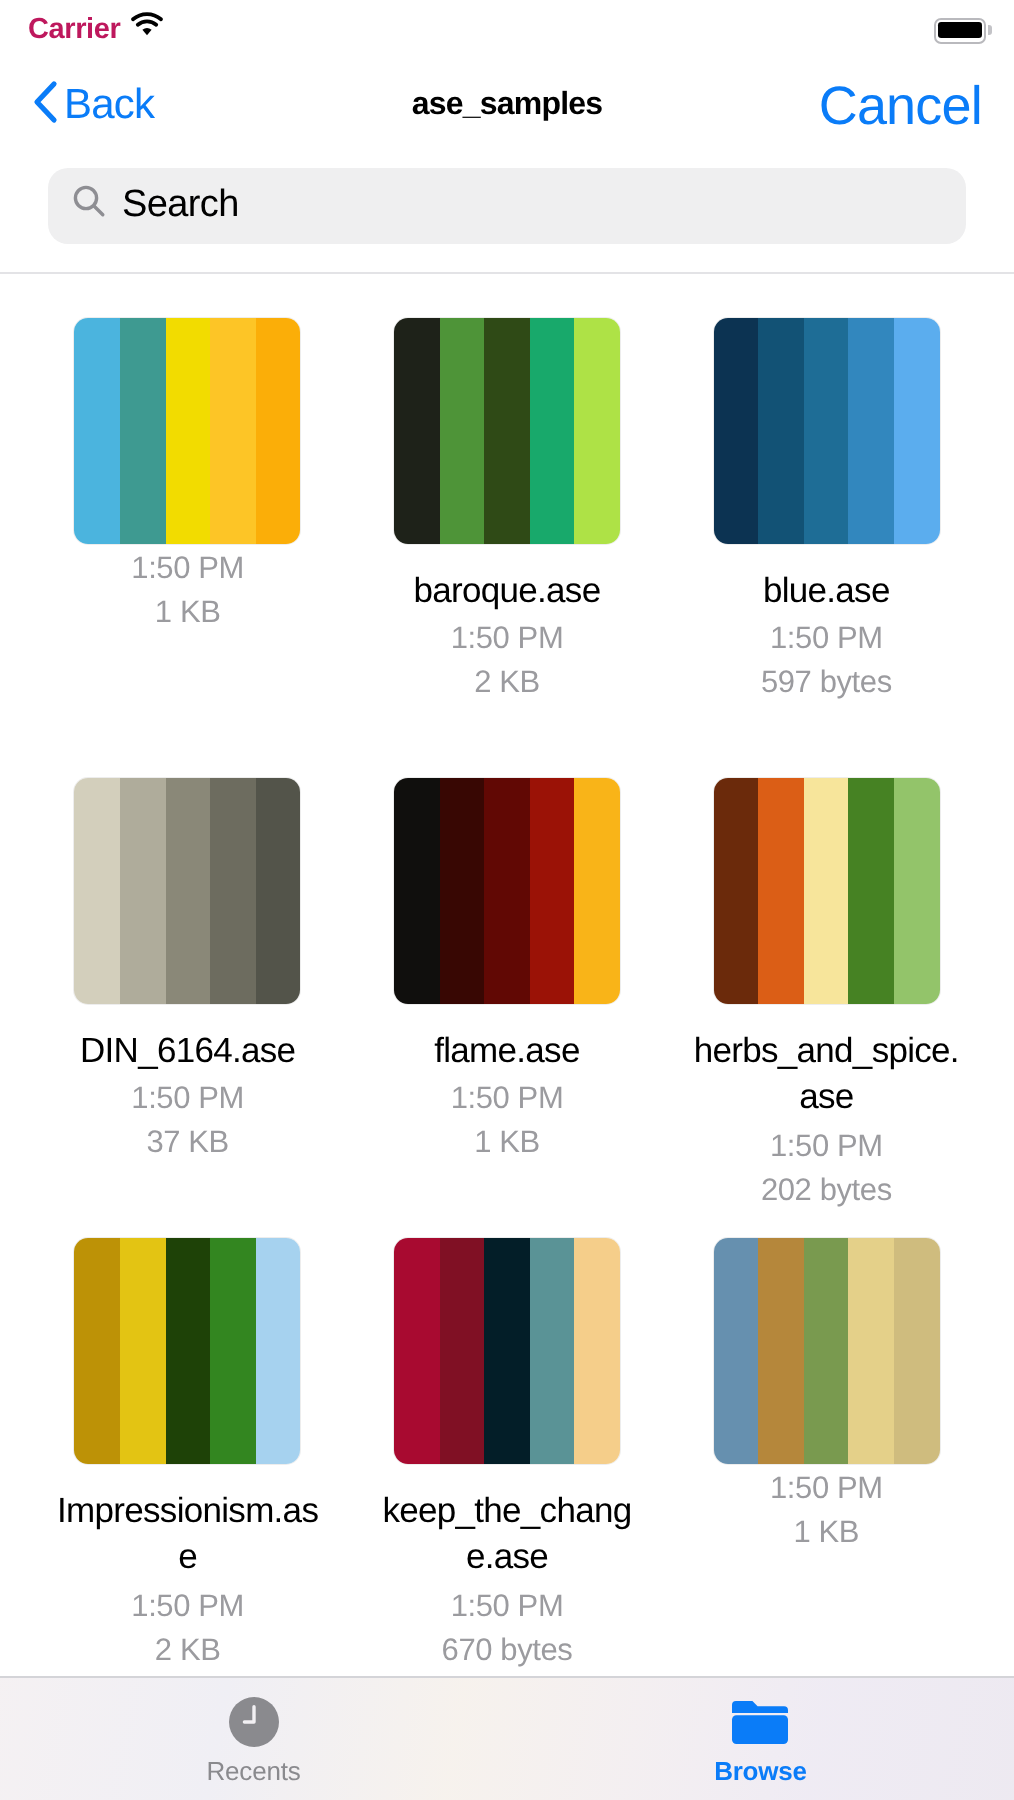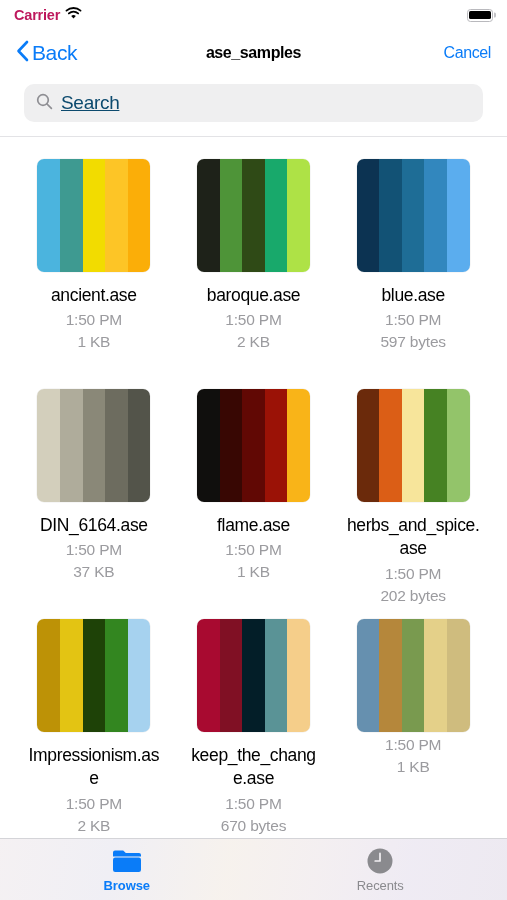--- a/index.html
+++ b/index.html
@@ -105,21 +105,21 @@
     left: 0; right: 0;
     text-align: center;
     font-size: 16px;
     font-weight: 700;
     color: #000;
     letter-spacing: -0.4px;
     pointer-events: none;
   }
   .nav-cancel {
     margin-left: auto;
-    font-size: 16px;
+    font-size: 27px;
     color: #0a7cf8;
     letter-spacing: -0.4px;
     cursor: pointer;
     z-index: 2;
   }
 
   
   .search-wrap {
     padding: 8px 24px 14px 24px;
     background: #ffffff;
@@ -130,23 +130,22 @@
     border-radius: 10px;
     display: flex;
     align-items: center;
     padding: 0 12px;
     gap: 8px;
     cursor: text;
   }
   .search-icon { display: block; flex: none; }
   .search-placeholder {
     font-size: 19px;
-    color: #0c4a6e;
+    color: #000000;
     letter-spacing: -0.3px;
-    text-decoration: underline;
   }
   .hairline {
     height: 1px;
     background: #e3e3e6;
     width: 100%;
   }
 
   
   .content {
     background: #ffffff;
@@ -280,21 +279,20 @@
 <div class="content">
   <div class="file-grid" id="file-grid">
       <div class="file-cell">
         <div class="thumb">
           <div class="stripe" style="background: rgb(75, 180, 222);"></div>
           <div class="stripe" style="background: rgb(62, 154, 145);"></div>
           <div class="stripe" style="background: rgb(242, 220, 0);"></div>
           <div class="stripe" style="background: rgb(253, 197, 38);"></div>
           <div class="stripe" style="background: rgb(251, 174, 8);"></div>
         </div>
-        <div class="file-name">ancient.ase</div>
         <div class="file-time">1:50 PM</div>
         <div class="file-size">1 KB</div>
       </div>
       <div class="file-cell">
         <div class="thumb">
           <div class="stripe" style="background: rgb(30, 34, 25);"></div>
           <div class="stripe" style="background: rgb(78, 148, 56);"></div>
           <div class="stripe" style="background: rgb(47, 74, 22);"></div>
           <div class="stripe" style="background: rgb(24, 169, 107);"></div>
           <div class="stripe" style="background: rgb(174, 226, 70);"></div>
@@ -383,31 +381,31 @@
           <div class="stripe" style="background: rgb(228, 208, 137);"></div>
           <div class="stripe" style="background: rgb(207, 188, 126);"></div>
         </div>
         <div class="file-time">1:50 PM</div>
         <div class="file-size">1 KB</div>
       </div>
     </div>
 </div>
 
 <div class="tab-bar">
+  <div class="tab-item inactive">
+    <span class="tab-icon">
+      <svg width="30" height="30" viewBox="0 0 30 30">
+        <circle cx="15" cy="15" r="12.5" fill="#8a8a8e"></circle>
+        <path d="M15 7.4 L15 15 L10.2 15" stroke="#f2f0f3" stroke-width="1.7" fill="none" stroke-linecap="round" stroke-linejoin="round"></path>
+      </svg>
+    </span>
+    <span class="tab-label">Recents</span>
+  </div>
   <div class="tab-item active">
     <span class="tab-icon">
       <svg width="32" height="30" viewBox="0 0 32 30">
         <path d="M2 6.5 a2 2 0 0 1 2-2 h8.2 l2.6 2.6 h13.2 a2 2 0 0 1 2 2 v1.4 H2 Z" fill="#0a7cf8"></path>
         <rect x="2" y="11.6" width="28" height="14.4" rx="2.2" fill="#0a7cf8"></rect>
       </svg>
     </span>
     <span class="tab-label">Browse</span>
   </div>
-  <div class="tab-item inactive">
-    <span class="tab-icon">
-      <svg width="30" height="30" viewBox="0 0 30 30">
-        <circle cx="15" cy="15" r="12.5" fill="#8a8a8e"></circle>
-        <path d="M15 7.4 L15 15 L10.2 15" stroke="#f2f0f3" stroke-width="1.7" fill="none" stroke-linecap="round" stroke-linejoin="round"></path>
-      </svg>
-    </span>
-    <span class="tab-label">Recents</span>
-  </div>
 </div>
 
 </body></html>

